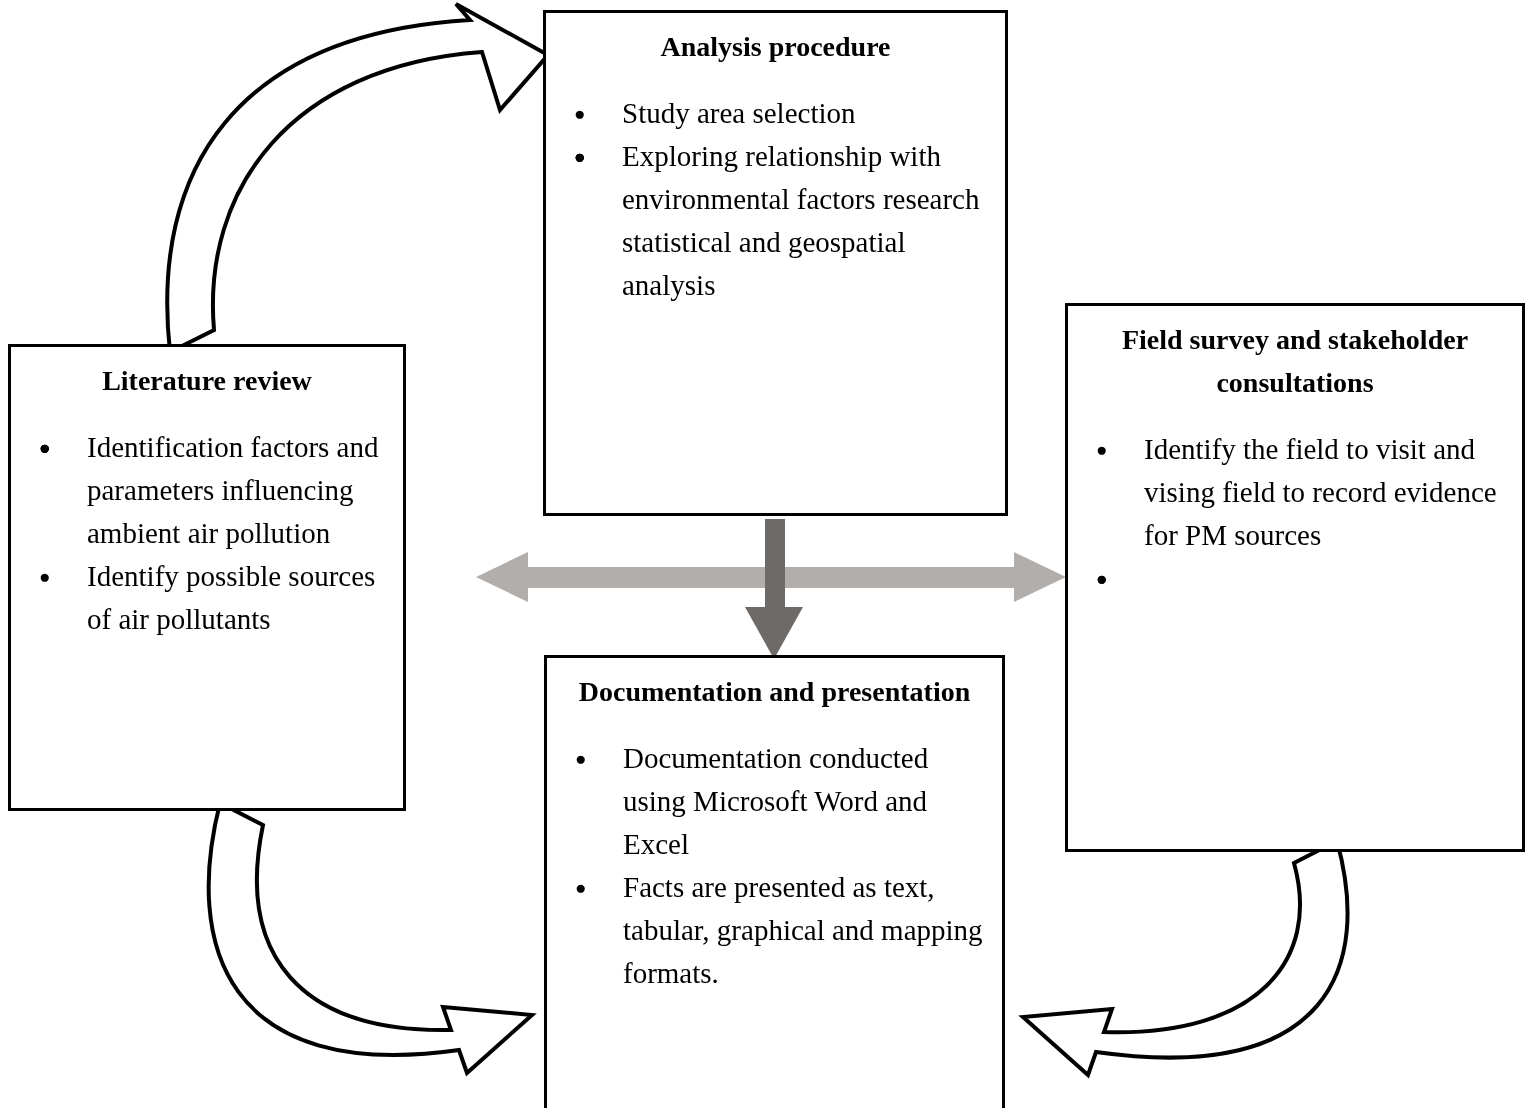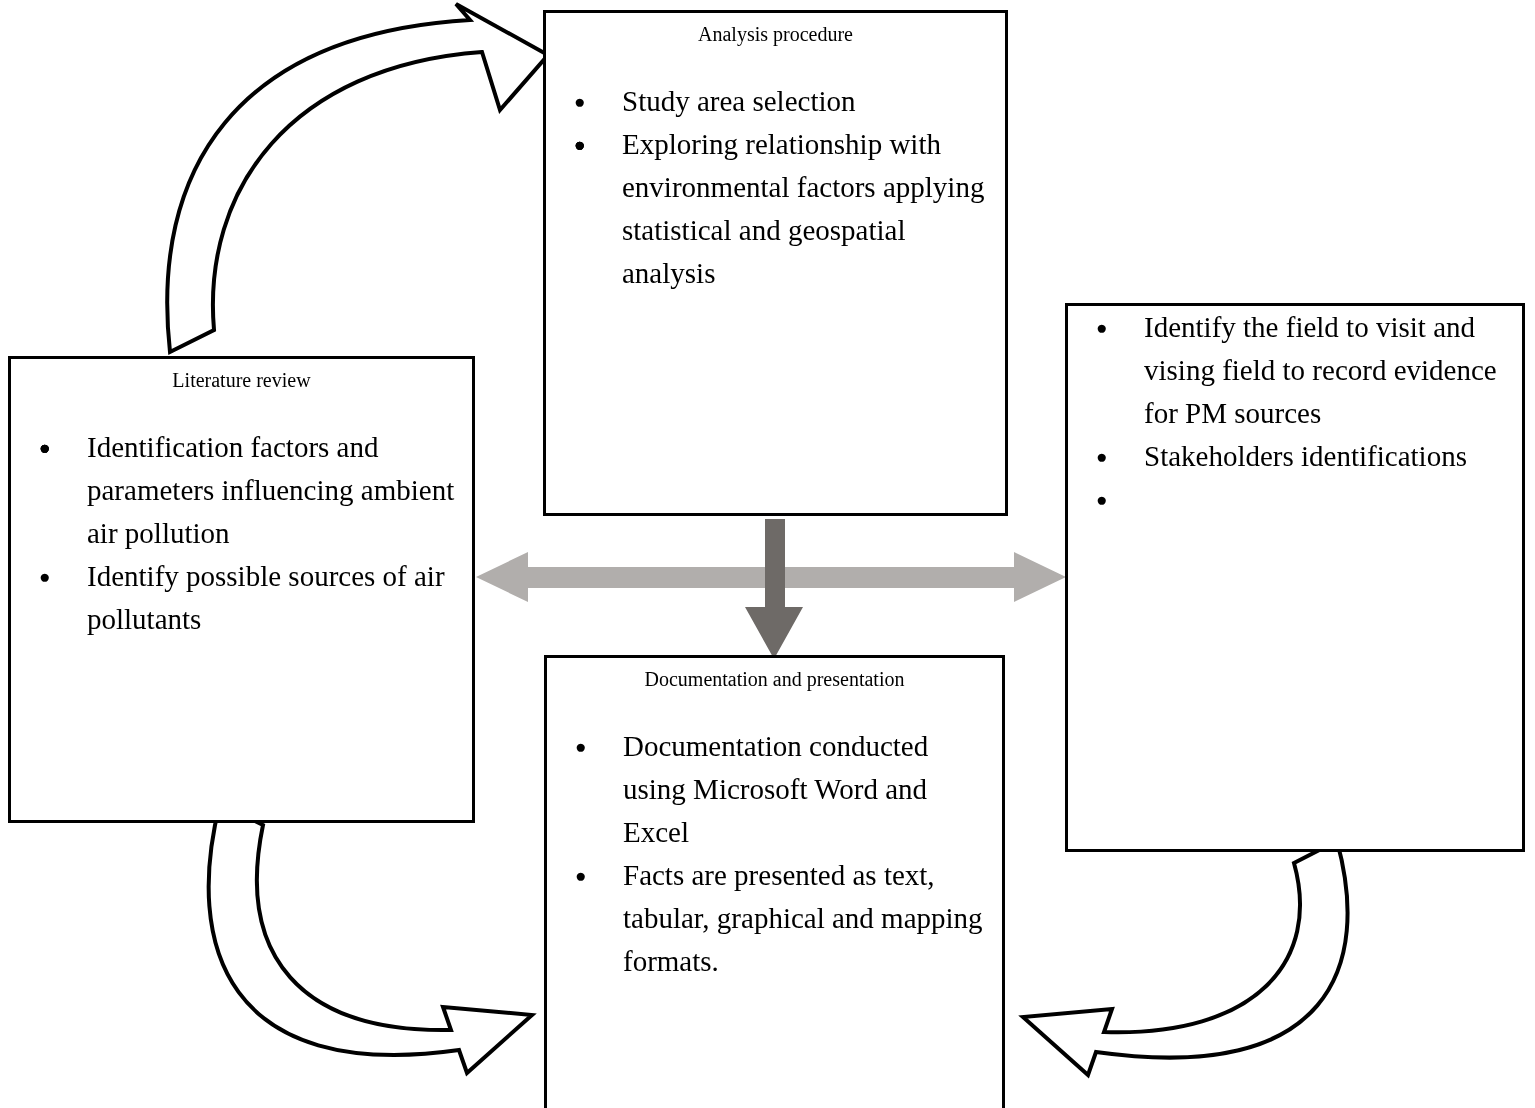--- a/index.html
+++ b/index.html
@@ -4,26 +4,26 @@
 <style>
   html,body{margin:0;padding:0;background:#ffffff;}
   .canvas{
     position:relative;width:1535px;height:1108px;background:#ffffff;
     font-family:"Liberation Serif","DejaVu Serif",serif;color:#000;overflow:hidden;
   }
   .box{
     position:absolute;background:#ffffff;border:3px solid #000;box-sizing:border-box;
   }
   #box-analysis{left:543px;top:10px;width:465px;height:506px;}
-  #box-literature{left:8px;top:356px;width:467px;height:467px;}
+  #box-literature{left:8px;top:344px;width:398px;height:467px;}
   #box-field{left:1065px;top:303px;width:460px;height:549px;}
   #box-documentation{left:544px;top:655px;width:461px;height:504px;}
   .box-title{
-    font-weight:normal;font-size:20px;line-height:43px;text-align:center;
-    margin:0 auto 24px auto;max-width:392px;
+    font-weight:bold;font-size:28px;line-height:43px;text-align:center;
+    margin:12px auto 24px auto;max-width:392px;
   }
   ul.bullets{list-style:none;margin:0;padding:0;}
   .bullets li{position:relative;padding-left:76px;padding-right:6px;font-size:29px;line-height:43px;}
   .marker{position:absolute;left:28px;top:0;font-size:19px;line-height:43px;}
   svg.arrow{position:absolute;display:block;}
   svg.curved path{fill:#ffffff;stroke:#000000;stroke-width:4px;stroke-linejoin:miter;}
 </style>
 </head>
 <body>
 
@@ -57,21 +57,21 @@
         <span>Study area selection</span>
       </li>
       <li>
         <span class="marker">●</span>
       </li>
       <li>
         <span class="marker">●</span>
       </li>
       <li>
         <span class="marker">●</span>
-        <span>Exploring relationship with environmental factors applying statistical and geospatial analysis</span>
+        <span>Exploring relationship with environmental factors research statistical and geospatial analysis</span>
       </li>
     </ul>
   </div>
 
   <div class="box" id="box-literature">
     <div class="box-title">Literature review</div>
     <ul class="bullets">
       <li>
         <span class="marker">●</span>
       </li>
@@ -83,28 +83,28 @@
         <span>Identification factors and parameters influencing ambient air pollution</span>
       </li>
       <li>
         <span class="marker">●</span>
         <span>Identify possible sources of air pollutants</span>
       </li>
     </ul>
   </div>
 
   <div class="box" id="box-field">
+    <div class="box-title">Field survey and stakeholder consultations</div>
     <ul class="bullets">
       <li>
         <span class="marker">●</span>
         <span>Identify the field to visit and vising field to record evidence for PM sources</span>
       </li>
       <li>
         <span class="marker">●</span>
-        <span>Stakeholders identifications</span>
       </li>
       <li>
         <span class="marker">●</span>
       </li>
     </ul>
   </div>
 
   <div class="box" id="box-documentation">
     <div class="box-title">Documentation and presentation</div>
     <ul class="bullets">

